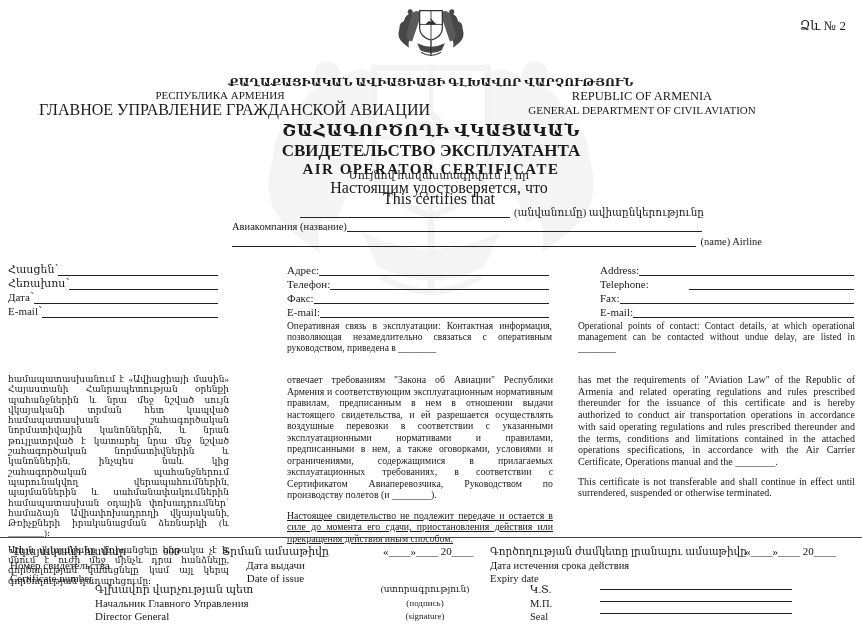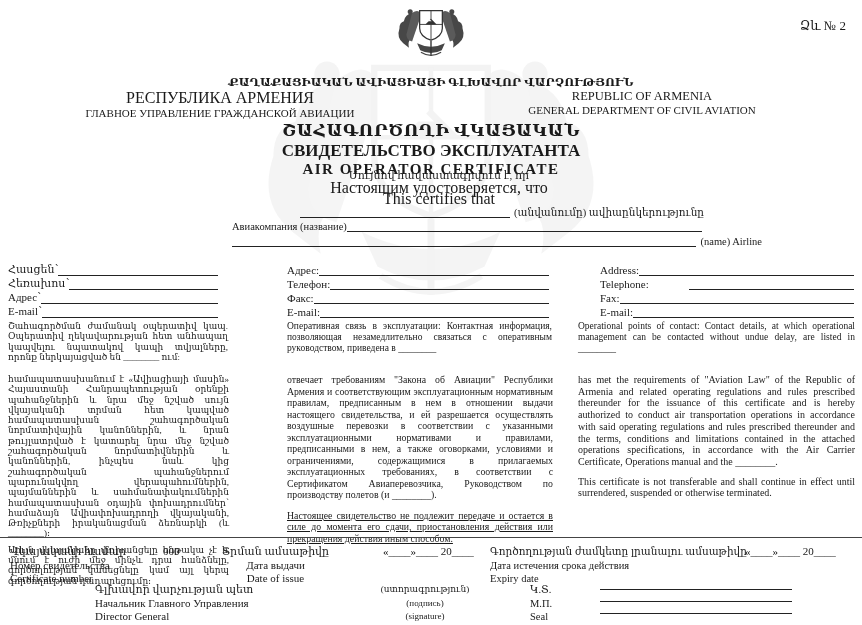--- a/index.html
+++ b/index.html
@@ -52,22 +52,22 @@
 
   <div class="abs" style="top:18px;right:16px;font-size:13px;">Ձև № 2</div>
 
   <svg class="abs" style="top:3px;left:391px;" width="80" height="58">
       <use href="#coa"></use>
     </svg>
 
   <div class="abs center b" style="top:75px;left:0;width:862px;font-size:11.5px;">ՔԱՂԱՔԱՑԻԱԿԱՆ ԱՎԻԱՑԻԱՅԻ ԳԼԽԱՎՈՐ ՎԱՐՉՈՒԹՅՈՒՆ</div>
 
   <div class="abs center" style="top:89px;left:10px;width:420px;">
-    <div style="font-size:16px;">РЕСПУБЛИКА АРМЕНИЯ</div>
-    <div style="font-size:11px;">ГЛАВНОЕ УПРАВЛЕНИЕ ГРАЖДАНСКОЙ АВИАЦИИ</div>
+    <div style="font-size:11px;">РЕСПУБЛИКА АРМЕНИЯ</div>
+    <div style="font-size:16px;text-align:right;">ГЛАВНОЕ УПРАВЛЕНИЕ ГРАЖДАНСКОЙ АВИАЦИИ</div>
   </div>
   <div class="abs center" style="top:89px;left:432px;width:420px;">
     <div style="font-size:12.5px;">REPUBLIC OF ARMENIA</div>
     <div style="font-size:11px;">GENERAL DEPARTMENT OF CIVIL AVIATION</div>
   </div>
 
   <div class="abs center" style="top:120px;left:0;width:862px;">
     <div class="b" style="font-size:17px;letter-spacing:0.5px;">ՇԱՀԱԳՈՐԾՈՂԻ ՎԿԱՅԱԿԱՆ</div>
     <div class="b" style="font-size:17px;">СВИДЕТЕЛЬСТВО ЭКСПЛУАТАНТА</div>
     <div class="b" style="font-size:15px;letter-spacing:1.5px;">AIR OPERATOR CERTIFICATE</div>
@@ -95,21 +95,21 @@
   <div class="abs" style="top:262px;left:8px;width:210px;font-size:11px;">
     <div class="row" style="height:14px;">
         <span>Հասցեն՝</span>
         <span class="bl grow"></span>
       </div>
     <div class="row" style="height:14px;">
         <span>Հեռախոս՝</span>
         <span class="bl grow"></span>
       </div>
     <div class="row" style="height:14px;">
-        <span>Адрес՝</span>
+        <span>Дата՝</span>
         <span class="bl grow"></span>
       </div>
     <div class="row" style="height:14px;">
         <span>E-mail՝</span>
         <span class="bl grow"></span>
       </div>
   </div>
   <div class="abs" style="top:262px;left:287px;width:262px;font-size:11px;">
     <div class="row" style="height:14px;">
         <span>Адрес:</span>
@@ -140,21 +140,20 @@
     <div class="row" style="height:14px;">
         <span>Fax:</span>
         <span class="bl grow"></span>
       </div>
     <div class="row" style="height:14px;">
         <span>E-mail:</span>
         <span class="bl grow"></span>
       </div>
   </div>
 
-  <div class="abs just" style="top:321px;left:8px;width:220px;font-size:9px;line-height:10.4px;">Շահագործման ժամանակ օպերատիվ կապ. Օպերատիվ ղեկավարության հետ անհապաղ կապվելու նպատակով կապի տվյալները, որոնք ներկայացված են ________ ում:</div>
   <div class="abs just" style="top:321px;left:287px;width:265px;font-size:9.5px;line-height:11px;">Оперативная связь в эксплуатации: Контактная информация, позволяющая незамедлительно связаться с оперативным руководством, приведена в ________</div>
   <div class="abs just" style="top:321px;left:578px;width:277px;font-size:9.5px;line-height:11px;">Operational points of contact: Contact details, at which operational management can be contacted without undue delay, are listed in ________</div>
 
   <div class="abs" style="top:374px;left:8px;width:221px;">
     <div class="just" style="font-size:9px;line-height:10.3px;">համապատասխանում է «Ավիացիայի մասին» Հայաստանի Հանրապետության օրենքի պահանջներին և նրա մեջ նշված սույն վկայականի տրման հետ կապված համապատասխան շահագործական նորմատիվային կանոններին, և նրան թույլատրված է կատարել նրա մեջ նշված շահագործական նորմատիվներին և կանոններին, ինչպես նաև կից շահագործական պահանջներում պարունակվող վերապահումներին, պայմաններին և սահմանափակումներին համապատասխան օդային փոխադրումներ՝ համաձայն Ավիափոխադրողի վկայականի, Թռիչքների իրականացման ձեռնարկի (և ________)։</div>
     <div class="just" style="font-size:9px;line-height:10.3px;margin-top:6px;">Սույն վկայականը փոխանցելը ենթակա չէ և մնում է ուժի մեջ մինչև դրա հանձնելը, գործողության կասեցնելը կամ այլ կերպ գործողության դադարեցումը։</div>
   </div>
   <div class="abs" style="top:374px;left:287px;width:266px;">
     <div class="just" style="font-size:9.8px;line-height:11.5px;">отвечает требованиям "Закона об Авиации" Республики Армения и соответствующим эксплуатационным нормативным правилам, предписанным в нем в отношении выдачи настоящего свидетельства, и ей разрешается осуществлять воздушные перевозки в соответствии с указанными эксплуатационными нормативами и правилами, предписанными в нем, а также оговорками, условиями и ограничениями, содержащимися в прилагаемых эксплуатационных требованиях, в соответствии с Сертификатом Авиаперевозчика, Руководством по производству полетов (и ________).</div>
     <div class="just" style="font-size:9.8px;line-height:11.5px;margin-top:9px;text-decoration:underline;">Настоящее свидетельство не подлежит передаче и остается в силе до момента его сдачи, приостановления действия или прекращения действия иным способом.</div>

